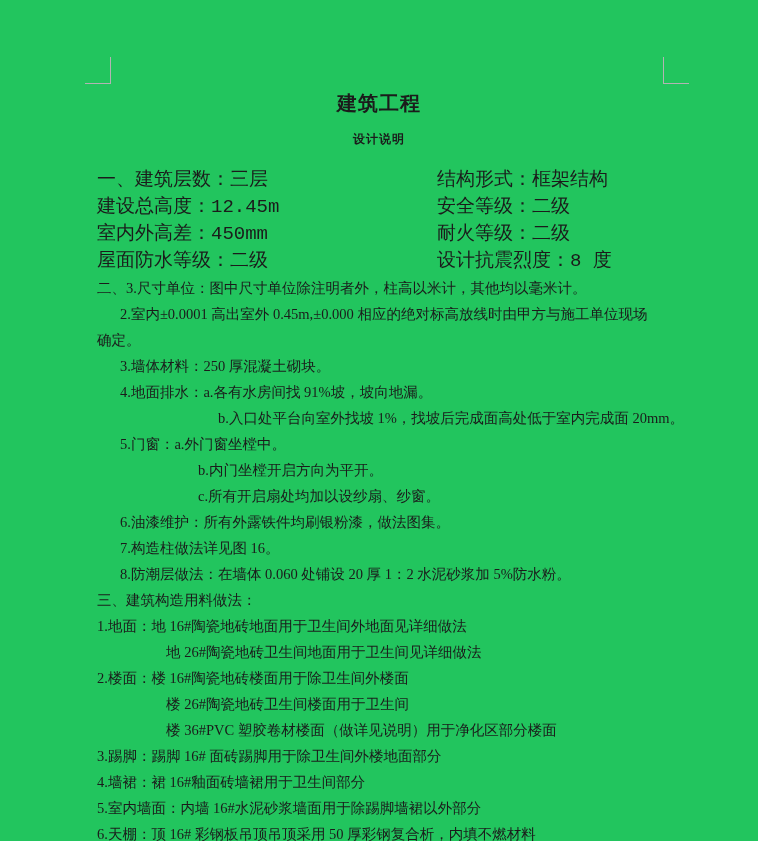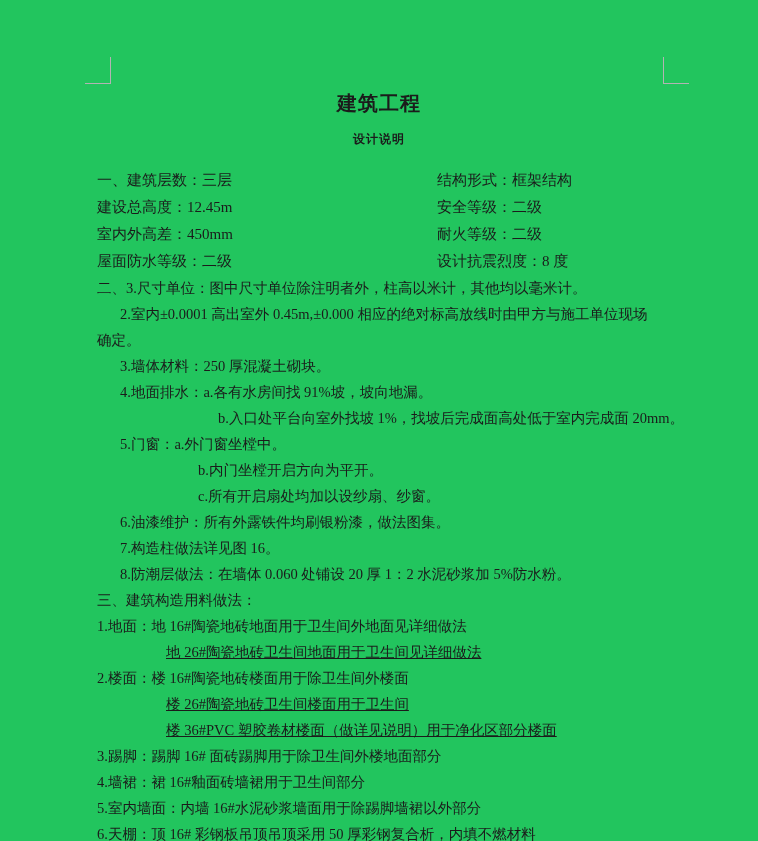--- a/index.html
+++ b/index.html
@@ -60,41 +60,42 @@
     position: absolute;
     top: 167px;
     left: 97px;
     display: grid;
     grid-template-columns: 340px auto;
     column-gap: 0;
   }
   .info-grid .cell {
     height: 27px;
     line-height: 27px;
-    font-size: 15px;
+    font-size: 19px;
     white-space: nowrap;
+    font-family: Liberation Mono, monospace;
   }
   .body-lines {
     position: absolute;
     top: 275px;
     left: 0;
     width: 758px;
   }
   .line {
     height: 26px;
     line-height: 26px;
     font-size: 14.5px;
     white-space: nowrap;
   }
   
   .i0 { padding-left: 97px;  }  
   .i1 { padding-left: 120px; }  
   .i2 { padding-left: 198px; }  
   .i3 { padding-left: 218px; }  
-  .i4 { padding-left: 166px; text-decoration: underline; }  
+  .i4 { padding-left: 166px; }  
 </style>
 </head>
 <body>
 
 <div class="page">
 
   <div class="crop-mark tl"></div>
   <div class="crop-mark tr"></div>
 
   <h1 class="doc-title">建筑工程</h1>

